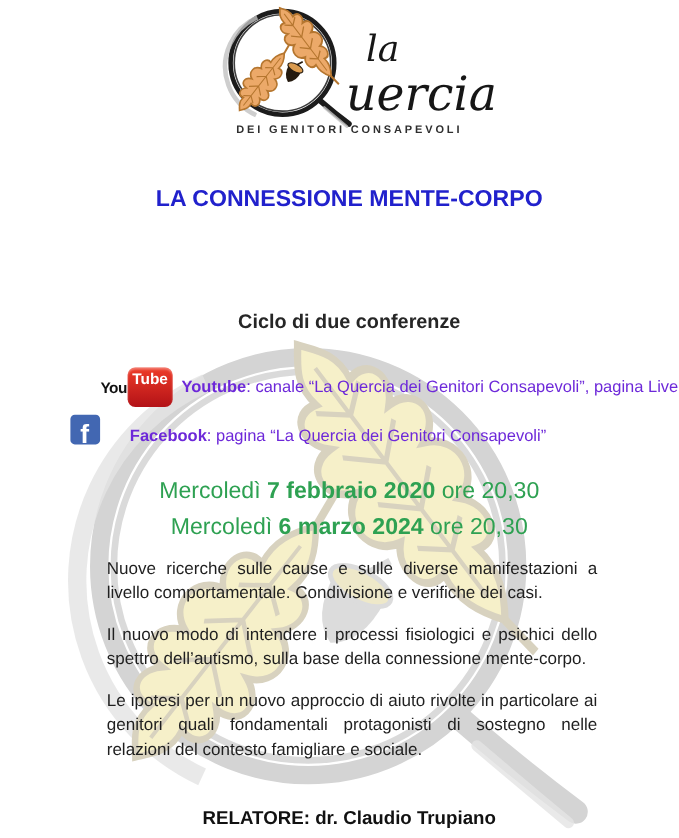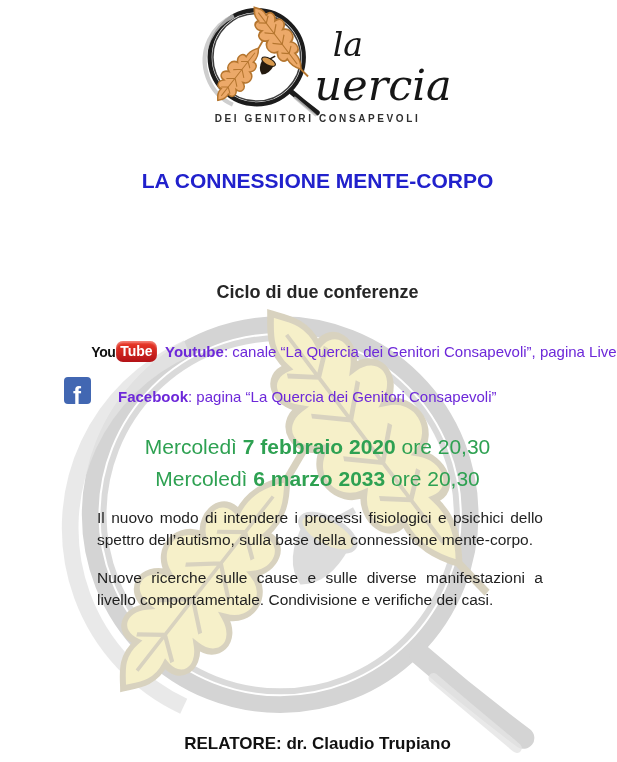--- a/index.html
+++ b/index.html
@@ -35,21 +35,21 @@
   .icon-cell{width:64px;display:flex;}
   .yt .icon-cell{justify-content:center;margin-left:47px;}
   .fb .icon-cell{justify-content:center;}
   .social-text{margin-left:9px;font-size:15px;color:#6d28d9;}
   .fb .social-text{position:relative;top:1px;}
 
   .yt-logo{display:inline-flex;align-items:center;height:25px;}
   .yt-you{font-size:14px;font-weight:bold;color:#111;letter-spacing:-0.5px;}
   .yt-tube{margin-left:1px;font-size:14px;font-weight:bold;color:#fff;
       background:linear-gradient(var(--youtube_red_top,#ee3b28),var(--youtube_red_bottom,#b31217));
-      border-radius:7px;padding:2px 4px 3px;box-shadow:inset 0 2px 2px rgba(255,255,255,.35);}
+      border-radius:7px;padding:2px 4px 18px;box-shadow:inset 0 2px 2px rgba(255,255,255,.35);}
   .fb-icon{width:27px;height:27px;border-radius:4px;background:var(--facebook_blue,#4267b2);
       color:#fff;display:flex;justify-content:center;align-items:flex-end;overflow:hidden;}
   .fb-icon span{font-size:24px;font-weight:bold;line-height:1;display:block;margin-bottom:-4px;}
 
   .dates{top:431px;font-size:21px;line-height:32px;color:var(--date_green,#2ea152);}
 
   .paras{position:absolute;left:97px;top:507px;width:446px;font-size:15.5px;line-height:22.4px;
       text-align:justify;color:var(--text_color,#1f1f1f);}
   .paras p{margin:0 0 15px 0;}
 
@@ -119,24 +119,25 @@
       <span class="icon-cell">
         <span class="fb-icon">
           <span>f</span>
         </span>
       </span>
       <span class="social-text"><b>Facebook</b><span>: pagina “La Quercia dei Genitori Consapevoli”</span></span>
     </div>
 
     <div class="dates centered">
       <div class="date-line"><span>Mercoledì </span><b>7 febbraio 2020</b><span> ore 20,30</span></div>
-      <div class="date-line"><span>Mercoledì </span><b>6 marzo 2033</b><span> ore 20,30</span></div>
+      <div class="date-line"><span>Mercoledì </span><b>6 marzo 2024</b><span> ore 20,30</span></div>
     </div>
 
     <div class="paras">
+      <p>Nuove ricerche sulle cause e sulle diverse manifestazioni a livello comportamentale. Condivisione e verifiche dei casi.</p>
       <p>Il nuovo modo di intendere i processi fisiologici e psichici dello spettro dell’autismo, sulla base della connessione mente-corpo.</p>
-      <p>Nuove ricerche sulle cause e sulle diverse manifestazioni a livello comportamentale. Condivisione e verifiche dei casi.</p>
+      <p>Le ipotesi per un nuovo approccio di aiuto rivolte in particolare ai genitori quali fondamentali protagonisti di sostegno nelle relazioni del contesto famigliare e sociale.</p>
     </div>
 
     <div class="speaker centered">RELATORE: dr. Claudio Trupiano</div>
 
   </div>
 </div>
 
 </body></html>

